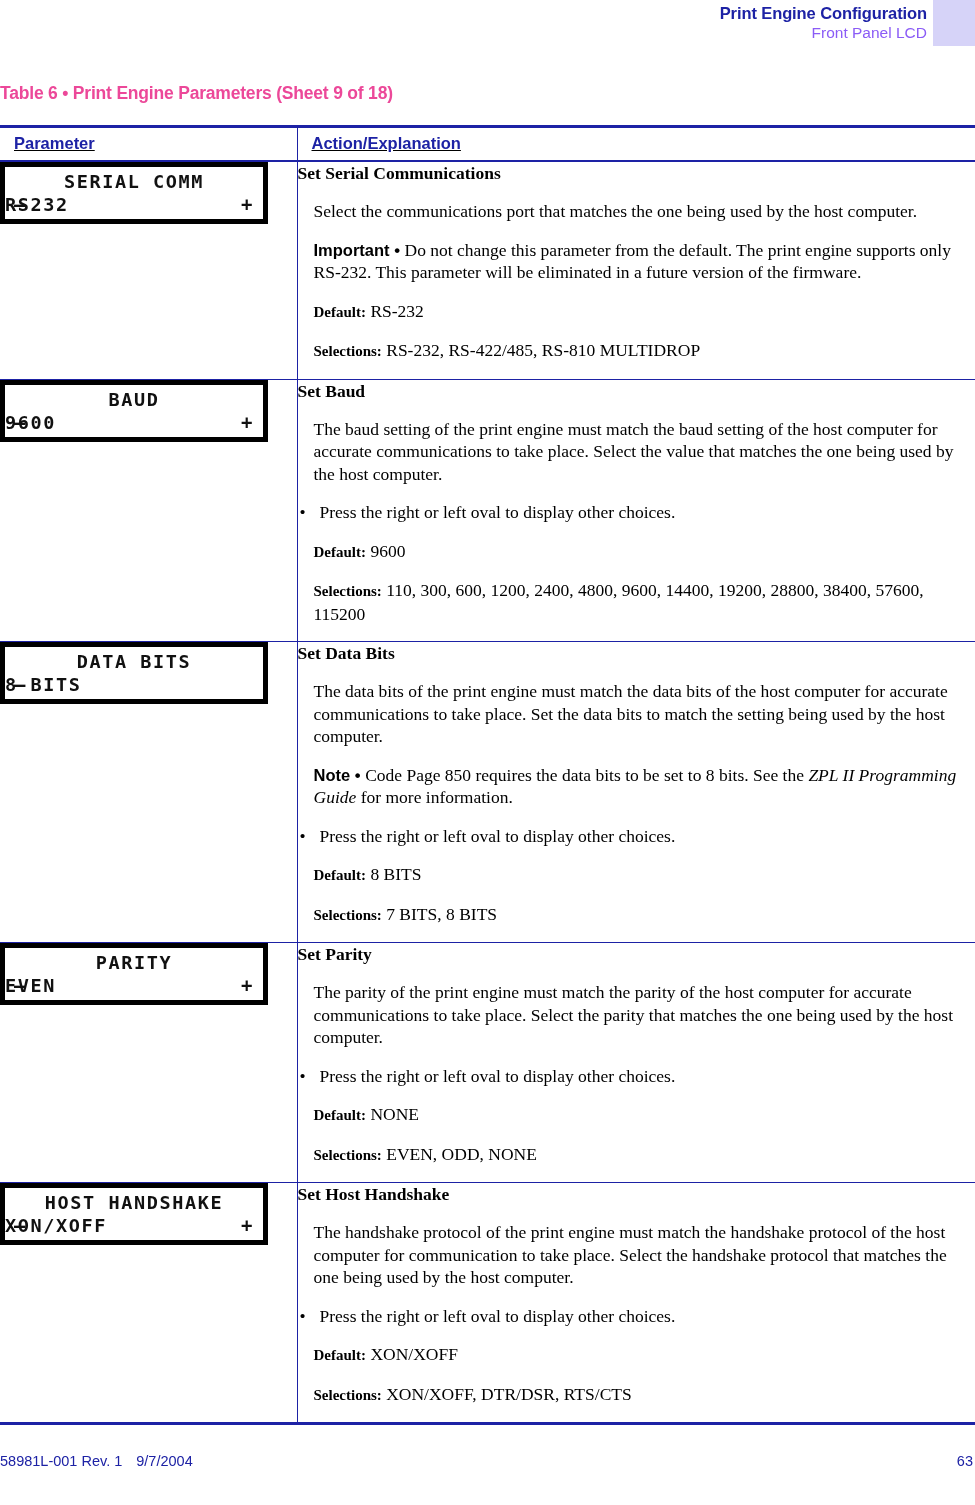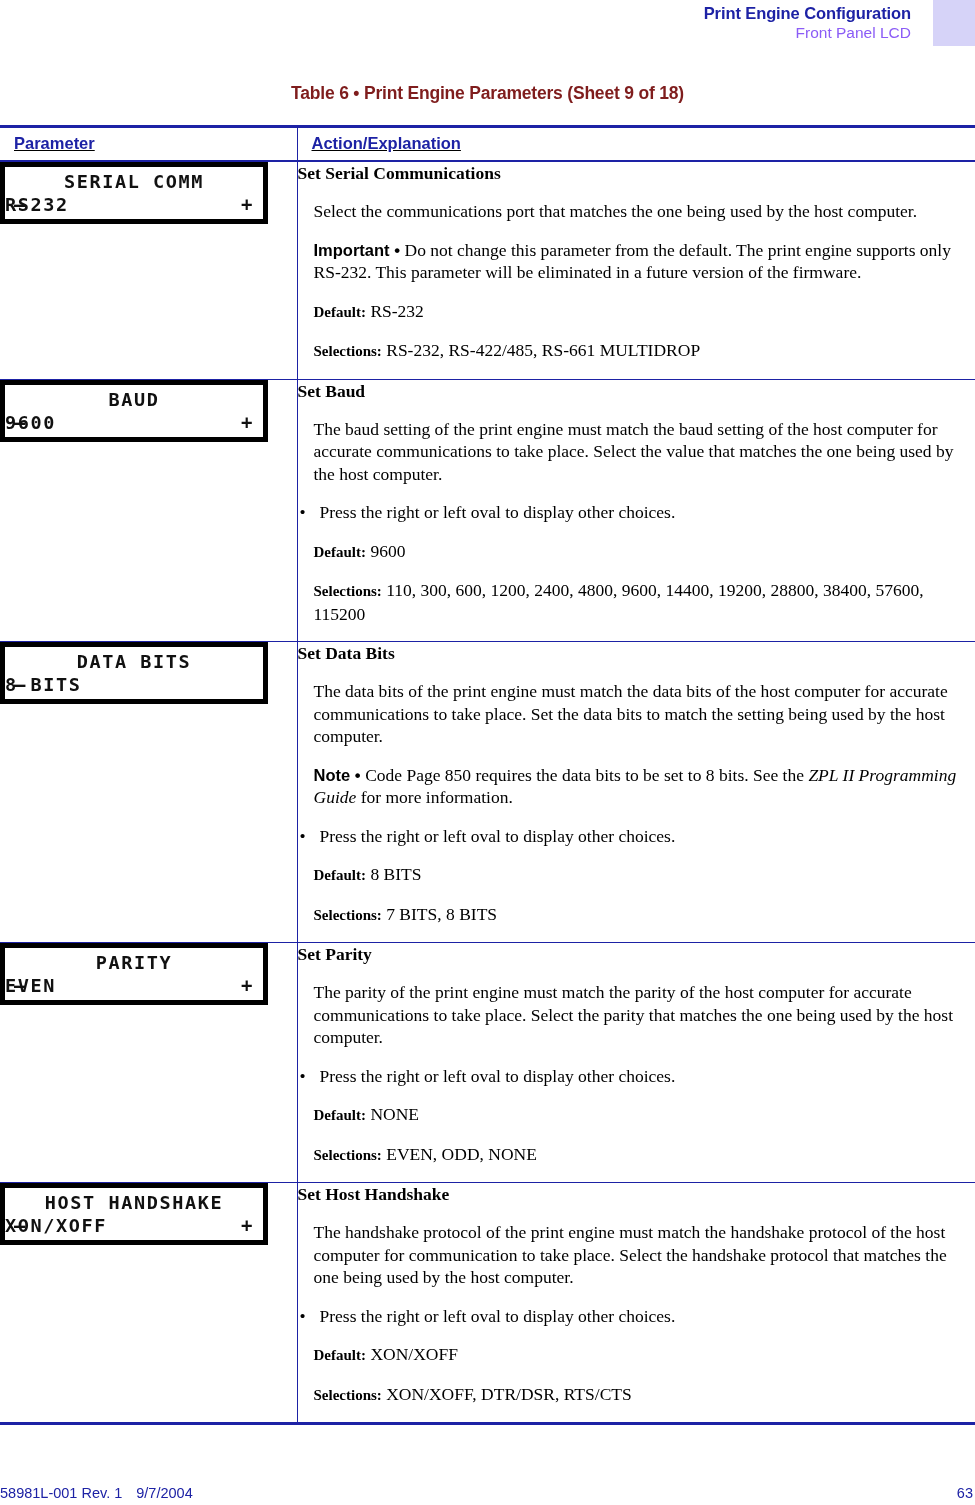--- a/index.html
+++ b/index.html
@@ -27,21 +27,21 @@
     position: absolute;
     top: 0;
     right: 0;
     width: 42px;
     height: 46px;
     background: #d6d3f8;
   }
   #header-text-wrap {
     position: absolute;
     top: 0;
-    right: 64px;
+    right: 48px;
     text-align: right;
   }
   .hdr-line1 {
     font-family: "Liberation Sans", sans-serif;
     font-weight: bold;
     font-size: 16.5px;
     color: #1d22a5;
     letter-spacing: -0.1px;
     line-height: 20px;
     padding-top: 3px;
@@ -55,25 +55,25 @@
     line-height: 19px;
     white-space: nowrap;
   }
 
   
   #table-title {
     position: absolute;
     top: 83px;
     left: 0;
     width: 975px;
-    text-align: center;
+    text-align: left;
     font-family: "Liberation Sans", sans-serif;
     font-weight: bold;
     font-size: 17.5px;
-    color: #7f1d1d;
+    color: #ec4899;
     letter-spacing: -0.2px;
   }
 
   
   #param-table {
     position: absolute;
     top: 125px;
     left: 0;
     width: 975px;
     border-collapse: collapse;
@@ -207,21 +207,21 @@
     font-size: 15px;
   }
   .ital {
     font-style: italic;
   }
 
   
   #footer {
     position: absolute;
     left: 0;
-    bottom: 0;
+    bottom: 32px;
     width: 975px;
     height: 20px;
     font-family: "Liberation Sans", sans-serif;
     font-size: 14.5px;
     color: #1d22a5;
   }
   #footer-left {
     position: absolute;
     left: 0;
     top: 0;
@@ -276,21 +276,21 @@
           <div class="lcd-line1">SERIAL COMM</div>
           <div class="lcd-line2">RS232</div>
           <div class="lcd-plus">+</div>
         </div>
       </td>
       <td class="cell-action">
         <div class="a-head">Set Serial Communications</div>
         <p class="a-para">Select the communications port that matches the one being used by the host computer.</p>
         <p class="a-para"><span class="lbl">Important • </span><span>Do not change this parameter from the default. The print engine supports only RS-232. This parameter will be eliminated in a future version of the firmware.</span></p>
         <p class="a-para"><span class="lbl-serif">Default:</span> <span>RS-232</span></p>
-        <p class="a-para"><span class="lbl-serif">Selections:</span> <span>RS-232, RS-422/485, RS-661 MULTIDROP</span></p>
+        <p class="a-para"><span class="lbl-serif">Selections:</span> <span>RS-232, RS-422/485, RS-810 MULTIDROP</span></p>
       </td>
     </tr>
 
     <tr>
       <td class="cell-param">
         <div class="lcd">
           <div class="lcd-minus">–</div>
           <div class="lcd-line1">BAUD</div>
           <div class="lcd-line2">9600</div>
           <div class="lcd-plus">+</div>

